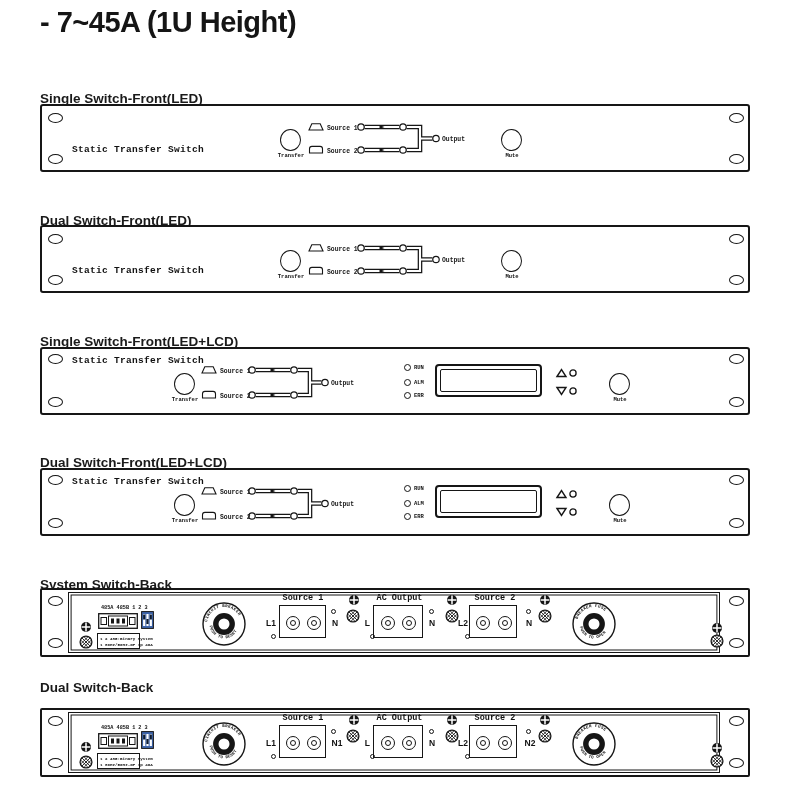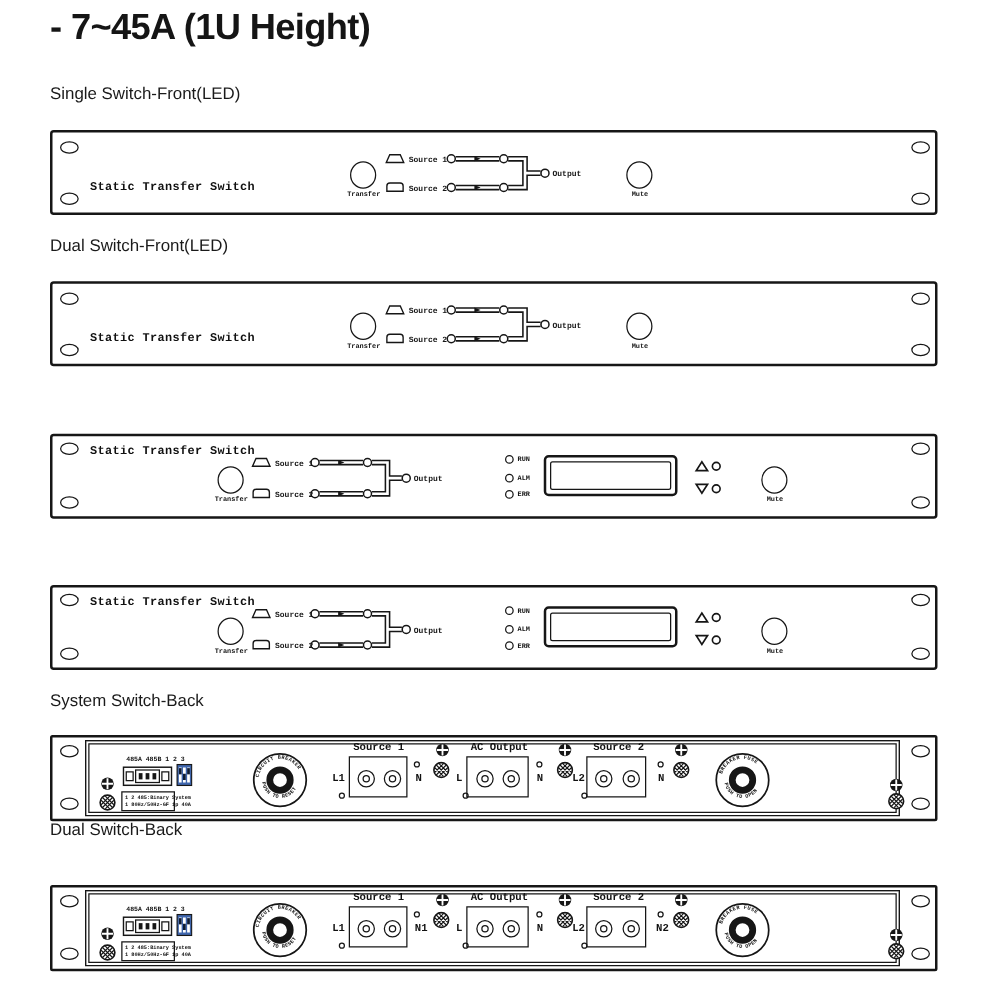--- a/index.html
+++ b/index.html
@@ -2,21 +2,21 @@
 <html><head>
 <meta charset="utf-8">
 <style>
   * { margin:0; padding:0; box-sizing:border-box; }
   html,body { width:789px; height:788px; background:#fff; overflow:hidden;
               font-family:"Liberation Sans", sans-serif; color:#111; }
   #stage { position:relative; width:789px; height:788px; background:#fff; }
 
   .page-title { position:absolute; left:40px; top:6px; font-size:29px; font-weight:600;
                 letter-spacing:-0.5px; color:#151515; }
-  .sec-head { position:absolute; left:40px; font-size:13.5px; font-weight:400; color:#1a1a1a; }
+  .sec-head { position:absolute; left:40px; font-size:13.5px; font-weight:700; color:#1a1a1a;margin-top:24px; }
 
   .panel { position:absolute; left:40px; width:710px; background:#fff;
            border:2px solid #161616; border-radius:3px; }
   .oval { position:absolute; width:15px; height:10px; border:1.4px solid #161616;
           border-radius:50%; background:#fff; }
   .brand { position:absolute; font-family:"Liberation Mono", monospace; font-weight:700;
            font-size:9.5px; letter-spacing:0.3px; white-space:nowrap; }
   .knob { position:absolute; width:21px; height:22px; border:1.7px solid #161616;
           border-radius:50%; background:#fff; }
   .knob-label { position:absolute; font-family:"Liberation Mono", monospace; font-weight:700;
@@ -45,21 +45,21 @@
   .ring { position:absolute; }
   .ringtxt { font-family:"Liberation Mono", monospace; font-weight:700; font-size:4.2px;
              letter-spacing:0.3px; fill:#161616; }
   .tb-title { position:absolute; font-family:"Liberation Mono", monospace; font-weight:700;
               font-size:8.5px; text-align:center; white-space:nowrap; }
   .tblock { position:absolute; width:47px; height:33px; border:1.8px solid #161616; background:#fff; }
   .tport { position:absolute; width:14px; height:14px; border:1.5px solid #161616;
            border-radius:50%; background:#fff; }
   .tport::after { content:""; position:absolute; inset:2.6px; border:1.2px solid #161616;
                   border-radius:50%; }
-  .wire-label { position:absolute; font-family:Liberation Mono, monospace; font-weight:700;
+  .wire-label { position:absolute; font-family:Liberation Sans, sans-serif; font-weight:700;
                 font-size:8.5px; white-space:nowrap; }
   .dot { position:absolute; width:5px; height:5px; border:1px solid #161616; border-radius:50%; }
 </style>
 </head>
 <body>
 
 <svg width="0" height="0" style="position:absolute" aria-hidden="true">
   <defs>
     <path id="rp-top" d="M6 23 A17 17 0 0 1 40 23"></path>
     <path id="rp-bot" d="M8.5 23 A14.5 14.5 0 0 0 37.5 23"></path>
@@ -145,20 +145,22 @@
     </symbol>
   </defs>
 </svg>
 
 <div id="stage">
 
   <div class="page-title">- 7~45A (1U Height)</div>
 
   <div class="sec-head" style="top:67px">Single Switch-Front(LED)</div>
   <div class="sec-head" style="top:189px">Dual Switch-Front(LED)</div>
+  <div class="sec-head" style="top:310px">Single Switch-Front(LED+LCD)</div>
+  <div class="sec-head" style="top:431px">Dual Switch-Front(LED+LCD)</div>
   <div class="sec-head" style="top:553px">System Switch-Back</div>
   <div class="sec-head" style="top:656px">Dual Switch-Back</div>
 
   <div class="panel" style="top:104px;height:68px">
     <div class="oval" style="left:6px;top:7px"></div>
     <div class="oval" style="left:6px;top:48px"></div>
     <div class="oval" style="left:687px;top:7px"></div>
     <div class="oval" style="left:687px;top:48px"></div>
     <div class="brand" style="left:30px;top:38px">Static Transfer Switch</div>
     <div class="knob" style="left:238px;top:23px"></div>

